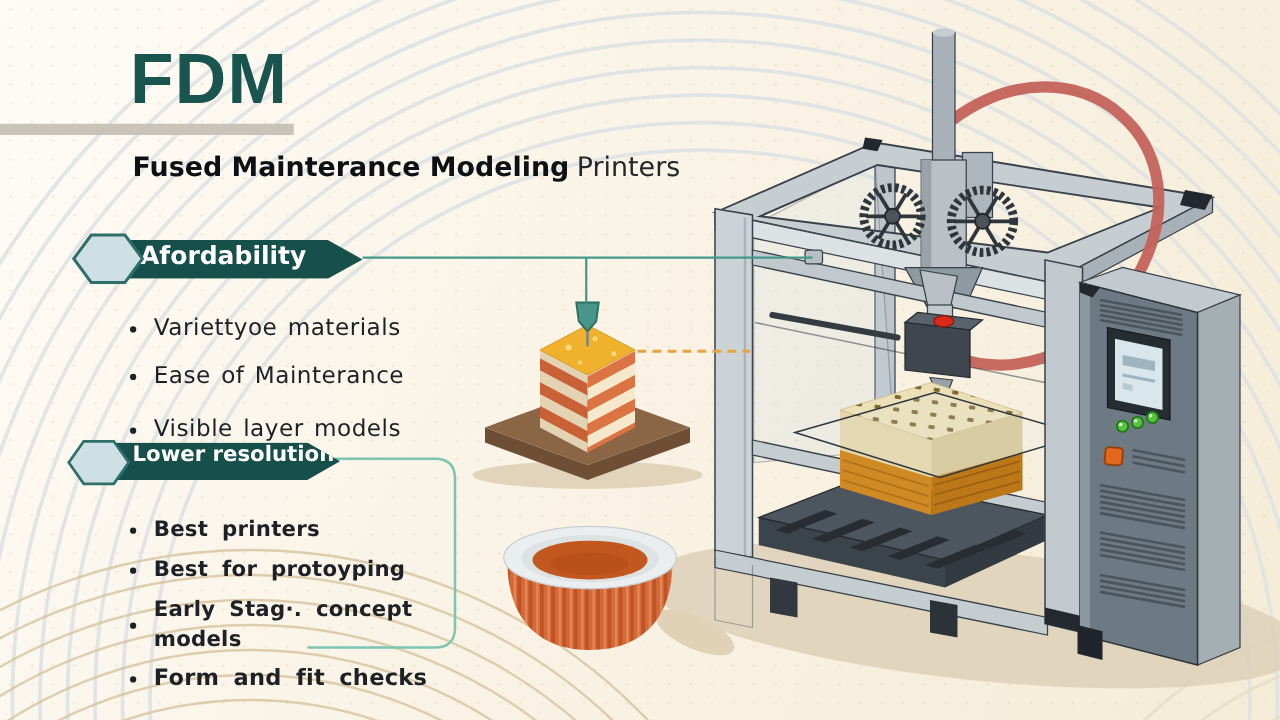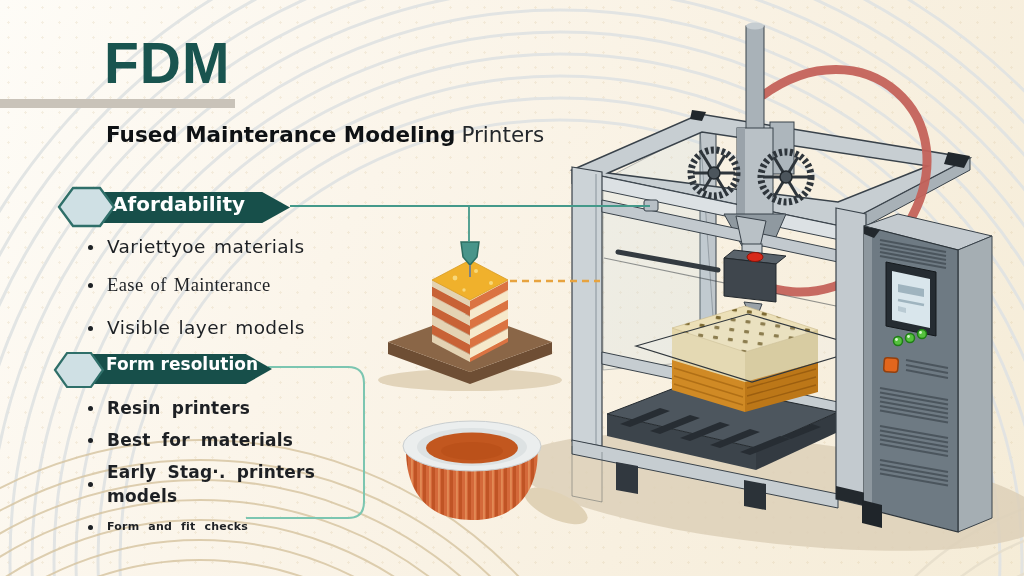--- a/index.html
+++ b/index.html
@@ -29,33 +29,33 @@
     font-family:"DejaVu Sans",sans-serif;font-weight:bold;
     display:flex;
     clip-path:polygon(0 0,87% 0,100% 50%,87% 100%,6% 100%);
     box-sizing:border-box;
   }
   .banner1{left:76px;top:192px;width:214px;font-size:20px;padding-left:36px;}
   .banner2{left:70px;top:354px;width:202px;height:30px;font-size:17px;padding-left:36px;}
   .hexbadge{position:absolute;}
   .hex1{left:56px;top:184px;}
   .hex2{left:52px;top:349px;}
-  ul.bullets{position:absolute;margin:0;padding:0;list-style:none;width:310px;}
+  ul.bullets{position:absolute;margin:16px;padding:0;list-style:none;width:310px;}
   ul.s1{left:84px;top:234px;}
   ul.s2{left:84px;top:396px;}
   .bullets li{position:relative;padding-left:23px;color:#1d2024;}
   .bullets li::before{
     content:"";position:absolute;left:4px;top:50%;margin-top:-2.5px;
     width:5px;height:5px;border-radius:50%;background:#1d2125;
   }
   .s1 li{font-size:18.5px;line-height:26px;margin-bottom:12px;letter-spacing:.4px;word-spacing:2px;}
-  .s1 li:nth-child(2){margin-bottom:17px;font-family:Liberation Serif, serif;}
+  .s1 li:nth-child(2){margin-bottom:17px;}
   .s2 li{font-size:17px;font-weight:bold;line-height:24px;margin-bottom:8px;word-spacing:5px;letter-spacing:.2px;}
   .s2 li:nth-child(3){margin-bottom:7px;}
-  .s2 li:nth-child(4){font-size:11px;}
+  .s2 li:nth-child(4){font-size:18px;}
 </style>
 </head>
 <body>
 
 <div class="canvas">
 
   <svg class="art" viewBox="0 0 1024 576">
     <defs>
       <pattern id="stripesL" patternUnits="userSpaceOnUse" width="40" height="19" patternTransform="skewY(28)">
         <rect width="40" height="9.5" fill="#d4693a"></rect>
@@ -273,25 +273,25 @@
   <svg class="hexbadge hex1" width="60" height="46" viewBox="0 0 60 46">
     <polygon points="3,23 17,4 44,4 58,23 44,42 17,42" fill="#cfe0e4" stroke="#2f6f69" stroke-width="2.4"></polygon>
   </svg>
   <ul class="bullets s1">
     <li>Variettyoe materials</li>
     <li>Ease of Mainterance</li>
     <li>Visible layer models</li>
   </ul>
 
   <div class="banner banner2">
-    <span>Form resolution</span>
+    <span>Lower resolution</span>
   </div>
   <svg class="hexbadge hex2" width="54" height="42" viewBox="0 0 54 42">
     <polygon points="3,21 15,4 39,4 51,21 39,38 15,38" fill="#cfe0e4" stroke="#2f6f69" stroke-width="2.2"></polygon>
   </svg>
   <ul class="bullets s2">
-    <li>Resin printers</li>
-    <li>Best for materials</li>
-    <li>Early Stag·. printers models</li>
+    <li>Best printers</li>
+    <li>Best for protoyping</li>
+    <li>Early Stag·. concept models</li>
     <li>Form and fit checks</li>
   </ul>
 
 </div>
 
 </body></html>

